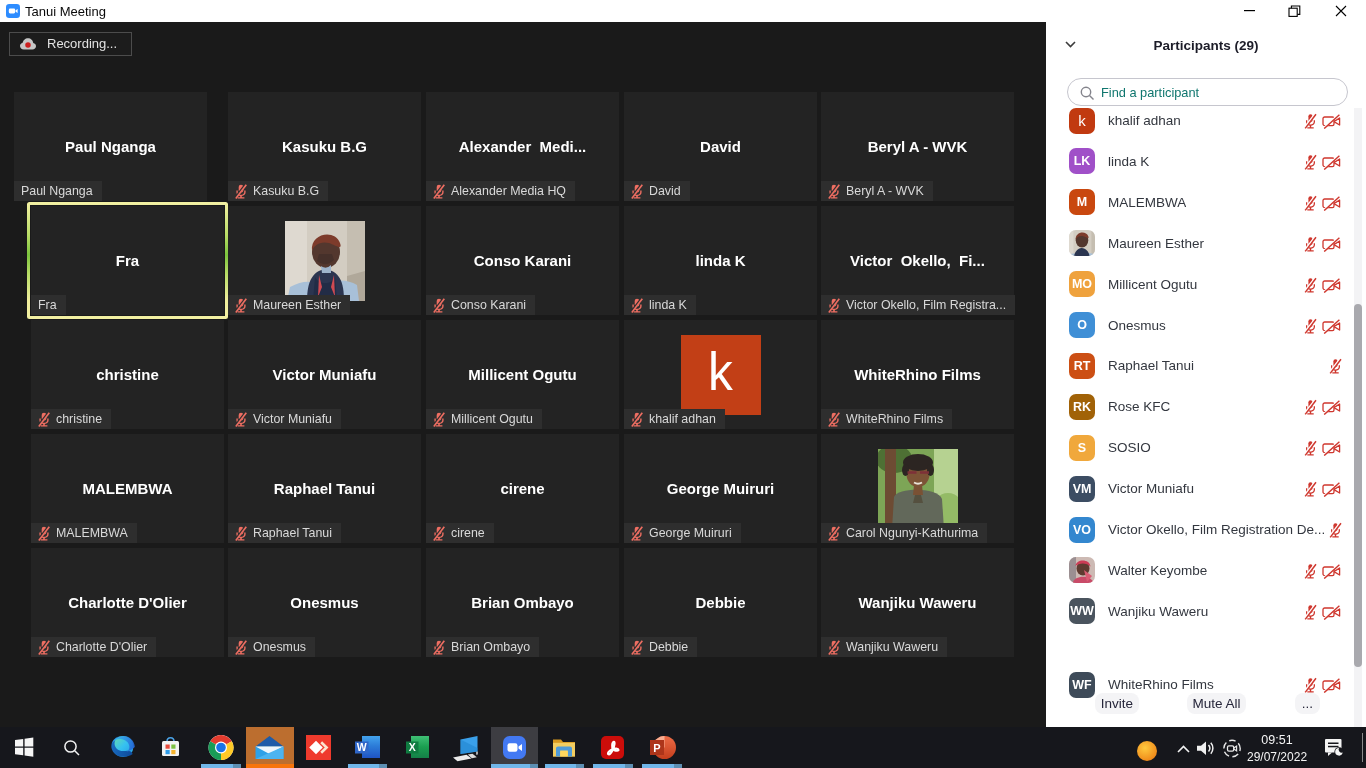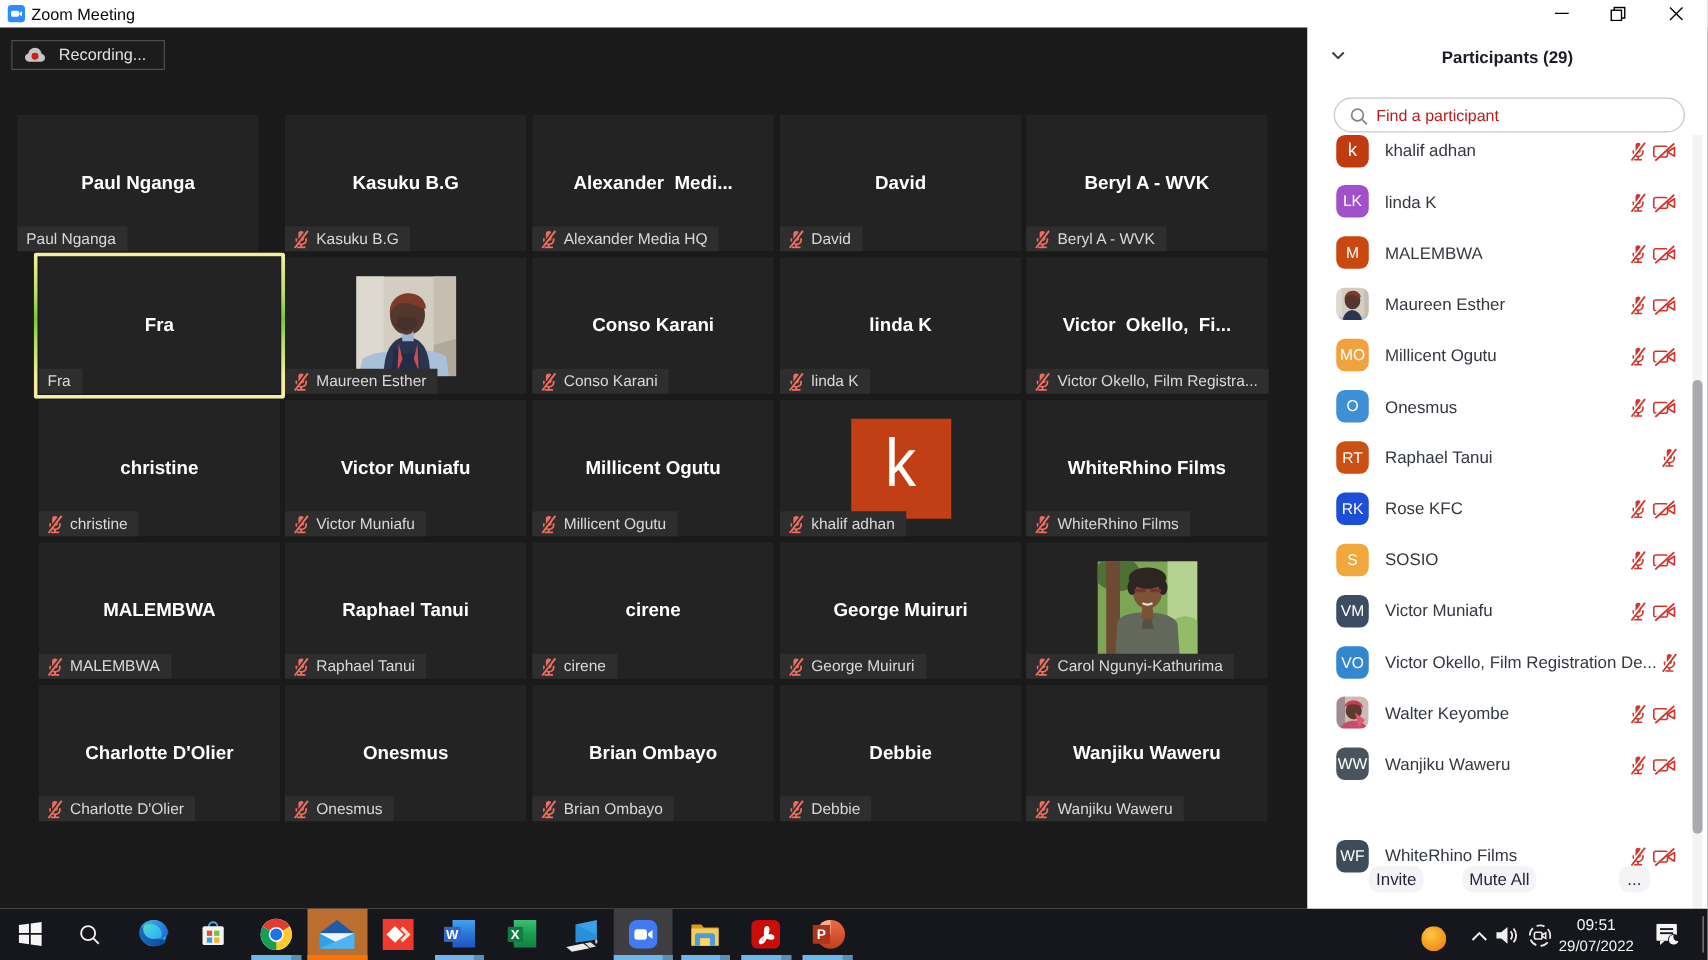--- a/index.html
+++ b/index.html
@@ -7,35 +7,35 @@
 #titlebar .zt{position:absolute;left:25px;top:4px;font-size:13px}
 #meeting{position:absolute;left:0;top:22px;width:1046px;height:705px;background:#1a1a1a}
 #panel{position:absolute;left:1046px;top:22px;width:308px;height:705px;background:#fff}
 #taskbar{position:absolute;left:0;top:727px;width:1366px;height:41px;background:#16171c}
 .tile{position:absolute;width:193px;height:109px;background:#232323}
 .tname{position:absolute;left:0;right:0;top:0;bottom:0;display:flex;align-items:center;justify-content:center;color:#fff;font-weight:bold;font-size:15px;white-space:pre}
 .tlabel{position:absolute;left:0;bottom:0;height:20px;background:#2e2e2e;color:#d9d9d9;font-size:12.4px;display:flex;align-items:center;padding:0 9px 0 6px;gap:5px;white-space:nowrap}
 .tlabel.nomic{padding-left:7px}
 .recbox{position:absolute;left:9px;top:9.5px;width:123px;height:24px;border:1px solid #4c4c4c;background:#1c1c1c;color:#e2e2e2;font-size:13px;display:flex;align-items:center;gap:11px;padding-left:10px}
 .prow{position:absolute;left:0;width:320px;height:41px}
-.pav{position:absolute;left:23px;top:7.5px;width:26px;height:26px;border-radius:7px;color:#fff;font-weight:normal;font-size:12.5px;display:flex;align-items:center;justify-content:center;overflow:hidden}
+.pav{position:absolute;left:23px;top:7.5px;width:26px;height:26px;border-radius:7px;color:#fff;font-weight:bold;font-size:12.5px;display:flex;align-items:center;justify-content:center;overflow:hidden}
 .pnm{position:absolute;left:62px;top:0;height:41px;display:flex;align-items:center;font-size:13.5px;color:#33373f;white-space:nowrap;max-width:217px;overflow:hidden}
 .pmic{position:absolute;top:13px}
 .pcam{position:absolute;left:276px;top:13px}
 .btn{position:absolute;background:#f4f4f6;border-radius:8px;color:#26263a;font-size:13.5px;display:flex;align-items:center;justify-content:center;height:21px}
 .ticon{position:absolute;top:727px}
 </style></head>
 <body>
 <div id="titlebar">
  <svg style="position:absolute;left:6px;top:4px" width="14" height="14">
       <rect width="14" height="14" rx="3.2" fill="#2d8cff"></rect>
       <rect x="2.8" y="4.6" width="6.4" height="4.8" rx="1.4" fill="#fff"></rect>
       <path d="M9.6 6.2 L11.6 5 V9 L9.6 7.8Z" fill="#fff"></path>
     </svg>
- <span class="zt">Zoom Meeting</span>
+ <span class="zt">Tanui Meeting</span>
  <svg style="position:absolute;left:1244px;top:10px" width="12" height="2">
       <rect width="11" height="1.2" fill="#000"></rect>
     </svg>
  <svg style="position:absolute;left:1288px;top:5px" width="13" height="12" fill="none" stroke="#000" stroke-width="1.1">
       <rect x="1" y="3.2" width="8.2" height="8.2"></rect>
       <path d="M3.4 3.2 V1 H11.8 V9.4 H9.4"></path>
     </svg>
  <svg style="position:absolute;left:1335px;top:5px" width="12" height="12" stroke="#000" stroke-width="1.1">
       <path d="M1 1 L11 11 M11 1 L1 11"></path>
     </svg>
@@ -356,21 +356,21 @@
 <div id="panel">
  <svg style="position:absolute;left:19px;top:19px" width="11" height="7" fill="none" stroke="#3c3c3c" stroke-width="1.6">
       <path d="M1 1 L5.5 5.5 L10 1"></path>
     </svg>
  <div style="position:absolute;left:0;width:320px;top:16px;text-align:center;font-weight:bold;font-size:13.5px;color:#1c1c28">Participants (29)</div>
  <div style="position:absolute;left:21px;top:56px;width:281px;height:28px;border:1px solid #c6c6ce;border-radius:14px">
    <svg style="position:absolute;left:12px;top:6.5px" width="15" height="15" fill="none" stroke="#84848c" stroke-width="1.4">
         <circle cx="6" cy="6" r="4.7"></circle>
         <path d="M9.5 9.5 L13.5 13.5"></path>
       </svg>
-   <span style="position:absolute;left:33px;top:6px;font-size:12.8px;color:#b91c1c">Find a participant</span>
+   <span style="position:absolute;left:33px;top:6px;font-size:12.8px;color:#0f766e">Find a participant</span>
  </div>
  <div class="prow" style="top:78.0px">
       <div class="pav" style="background:#c13a10;font-size:15px;font-weight:normal">k</div>
       <div class="pnm">khalif adhan</div>
       <svg class="pmic" style="left:257px" width="15" height="16" viewBox="0 0 15 16">
         <g fill="#cf372e">
           <rect x="5.4" y="1.2" width="4.2" height="8" rx="2.1"></rect>
           <path d="M3 7.2 h1.3 v1.6 c0 1.7 1.4 2.8 3.2 2.8 s3.2-1.1 3.2-2.8 V7.2 H12 v1.6 c0 2.1-1.7 3.6-3.8 3.9 v1.5 h2.5 v1.2 H4.3 v-1.2 h2.5 v-1.5 C4.7 12.4 3 10.9 3 8.8Z"></path>
         </g>
         <path d="M1.6 15 L12.4 0.8" stroke="#fff" stroke-width="2.4"></path>
@@ -502,21 +502,21 @@
       <svg class="pmic" style="left:282px" width="15" height="16" viewBox="0 0 15 16">
         <g fill="#cf372e">
           <rect x="5.4" y="1.2" width="4.2" height="8" rx="2.1"></rect>
           <path d="M3 7.2 h1.3 v1.6 c0 1.7 1.4 2.8 3.2 2.8 s3.2-1.1 3.2-2.8 V7.2 H12 v1.6 c0 2.1-1.7 3.6-3.8 3.9 v1.5 h2.5 v1.2 H4.3 v-1.2 h2.5 v-1.5 C4.7 12.4 3 10.9 3 8.8Z"></path>
         </g>
         <path d="M1.6 15 L12.4 0.8" stroke="#fff" stroke-width="2.4"></path>
         <path d="M2.2 15.4 L13 1.2" stroke="#cf372e" stroke-width="1.5"></path>
       </svg>
     </div>
  <div class="prow" style="top:364.3px">
-      <div class="pav" style="background:#1d4ed8">RK</div>
+      <div class="pav" style="background:#a16207">RK</div>
       <div class="pnm">Rose KFC</div>
       <svg class="pmic" style="left:257px" width="15" height="16" viewBox="0 0 15 16">
         <g fill="#cf372e">
           <rect x="5.4" y="1.2" width="4.2" height="8" rx="2.1"></rect>
           <path d="M3 7.2 h1.3 v1.6 c0 1.7 1.4 2.8 3.2 2.8 s3.2-1.1 3.2-2.8 V7.2 H12 v1.6 c0 2.1-1.7 3.6-3.8 3.9 v1.5 h2.5 v1.2 H4.3 v-1.2 h2.5 v-1.5 C4.7 12.4 3 10.9 3 8.8Z"></path>
         </g>
         <path d="M1.6 15 L12.4 0.8" stroke="#fff" stroke-width="2.4"></path>
         <path d="M2.2 15.4 L13 1.2" stroke="#cf372e" stroke-width="1.5"></path>
       </svg>
       <svg class="pcam" width="19" height="16" viewBox="0 0 19 16">
@@ -643,21 +643,21 @@
       <svg class="pcam" width="19" height="16" viewBox="0 0 19 16">
         <g fill="none" stroke="#cf372e" stroke-width="1.3">
           <rect x="1" y="4" width="11" height="8.6" rx="1.6"></rect>
           <path d="M12 8.6 L17.6 5 V12 L12 8.6" stroke-linejoin="round"></path>
         </g>
         <path d="M1.6 15.2 L16.8 1.4" stroke="#fff" stroke-width="2.2"></path>
         <path d="M2.2 15.6 L17.4 1.8" stroke="#cf372e" stroke-width="1.4"></path>
       </svg>
     </div>
  <div class="btn" style="left:49px;top:671px;width:44px">Invite</div>
- <div class="btn" style="left:124px;top:671px;width:59px">Mute All</div>
+ <div class="btn" style="left:141px;top:671px;width:59px">Mute All</div>
  <div class="btn" style="left:249px;top:671px;width:25px">...</div>
  <div style="position:absolute;left:308px;top:86px;width:8px;height:619px;background:#f3f3f5"></div>
  <div style="position:absolute;left:308px;top:282px;width:8px;height:363px;background:#a9a9ae;border-radius:4px"></div>
 </div>
 <div id="taskbar">
  <svg class="ticon" style="left:15px;top:0" width="19" height="41">
       <g fill="#f5f5f5">
         <path d="M0 13 L8.2 11.9 V19.4 H0Z"></path>
         <path d="M9.6 11.7 L18.3 10.5 V19.4 H9.6Z"></path>
         <path d="M0 20.8 H8.2 V28.3 L0 27.2Z"></path>

